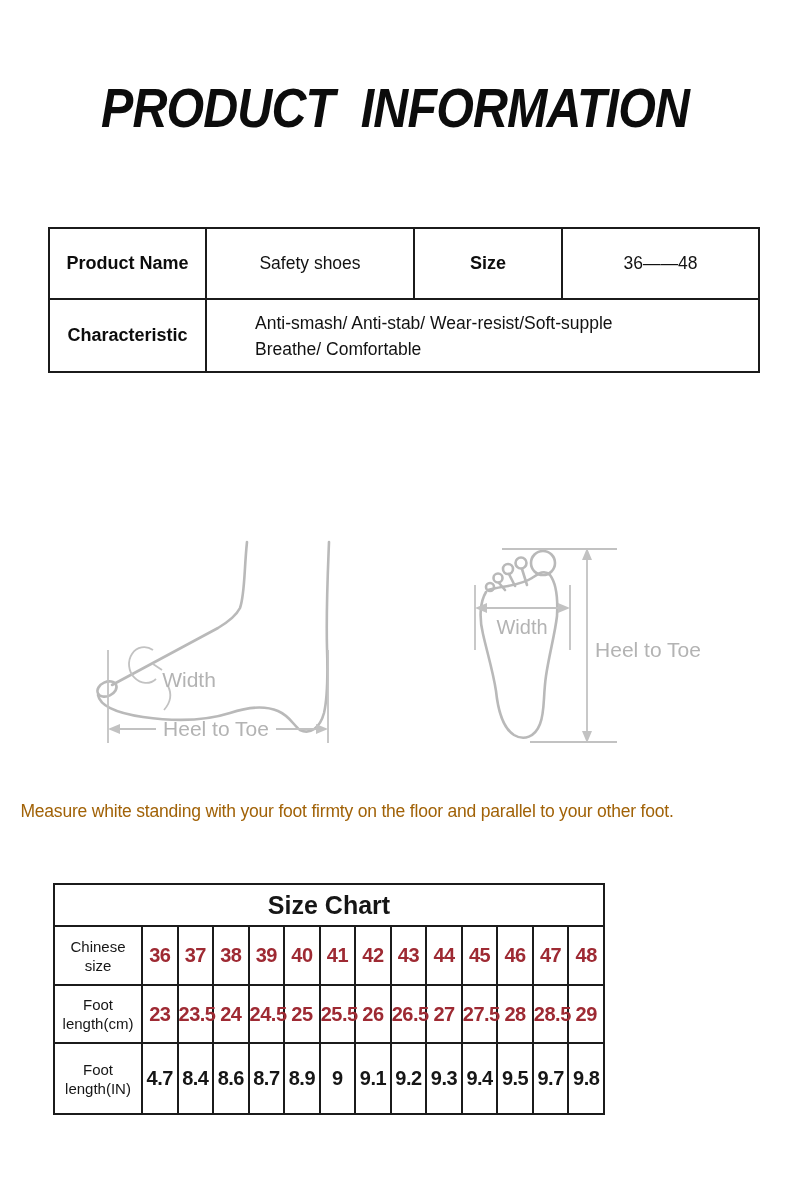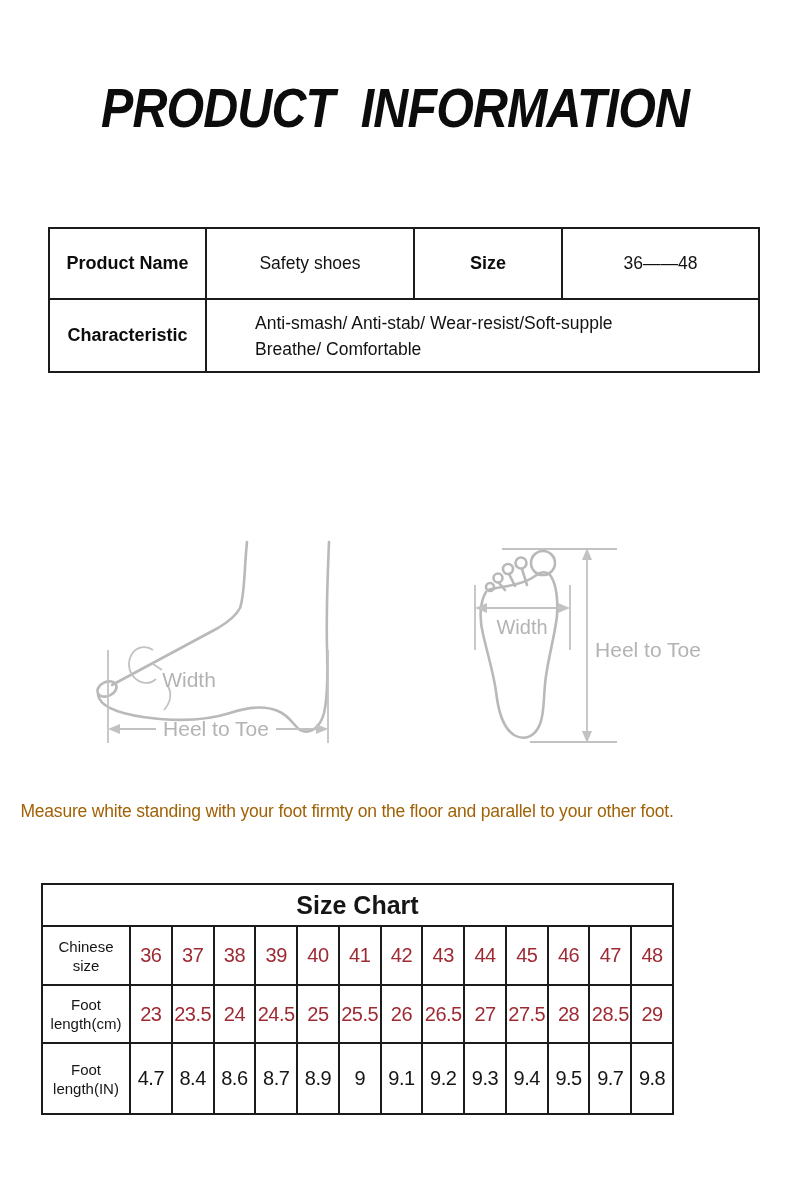--- a/index.html
+++ b/index.html
@@ -52,34 +52,34 @@
     fill:#b3b3b3;font-size:21px;
   }
   
   .measure-note{
     position:absolute;top:801px;left:0;width:694px;
     text-align:center;font-size:17.5px;color:#a16207;
     letter-spacing:-0.2px;
   }
   
   table.size-chart{
-    position:absolute;left:41px;top:883px;width:633px;
+    position:absolute;left:53px;top:883px;width:552px;
     border-collapse:collapse;table-layout:fixed;
   }
   table.size-chart td{
     border:2px solid #1b1b1b;
     text-align:center;vertical-align:middle;
     padding:0;color:#161616;
   }
   td.chart-title{height:40px;font-size:25px;font-weight:bold;}
   table.size-chart tr.sizes td{height:57px;}
   table.size-chart tr.cm td{height:56px;}
   table.size-chart tr.inch td{height:69px;}
   table.size-chart td.rowlbl{font-size:15px;line-height:19px;}
-  table.size-chart td.num{font-size:20px;letter-spacing:-0.5px;}
+  table.size-chart td.num{font-size:20px;letter-spacing:-0.5px;font-weight:bold;}
   table.size-chart td.red{color:#9e2a33;}
 </style>
 </head>
 <body>
 
 <div class="page">
 
   <h1 class="page-title">PRODUCT INFORMATION</h1>
 
   <table class="product-table">

